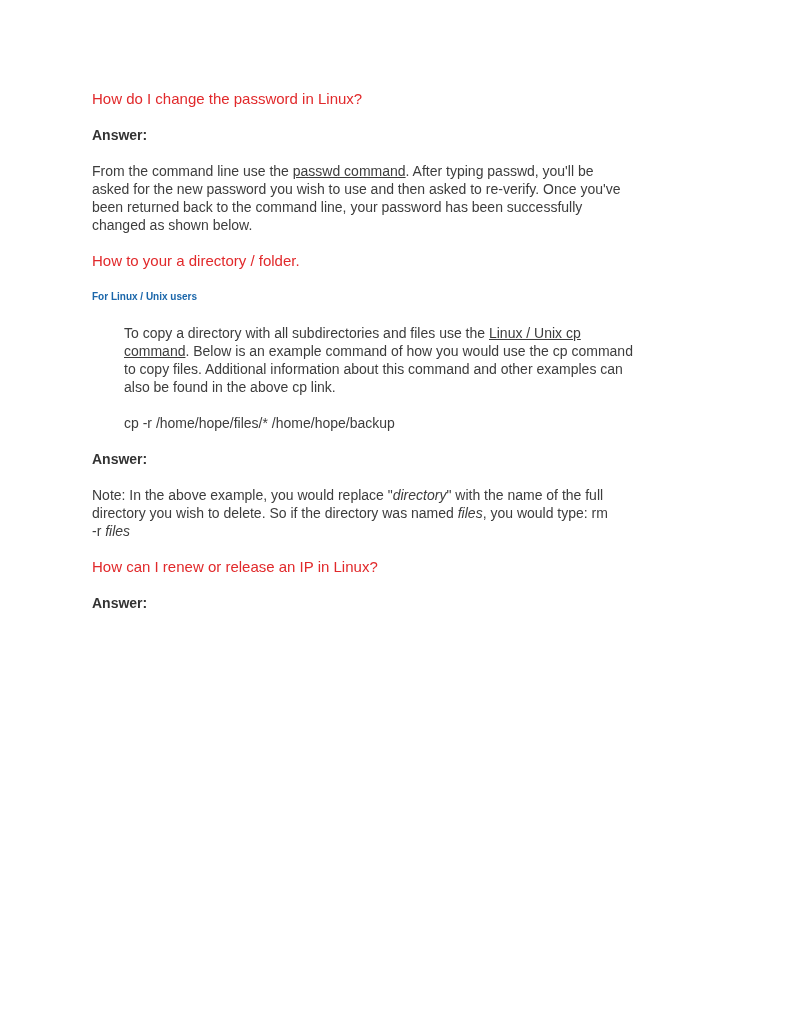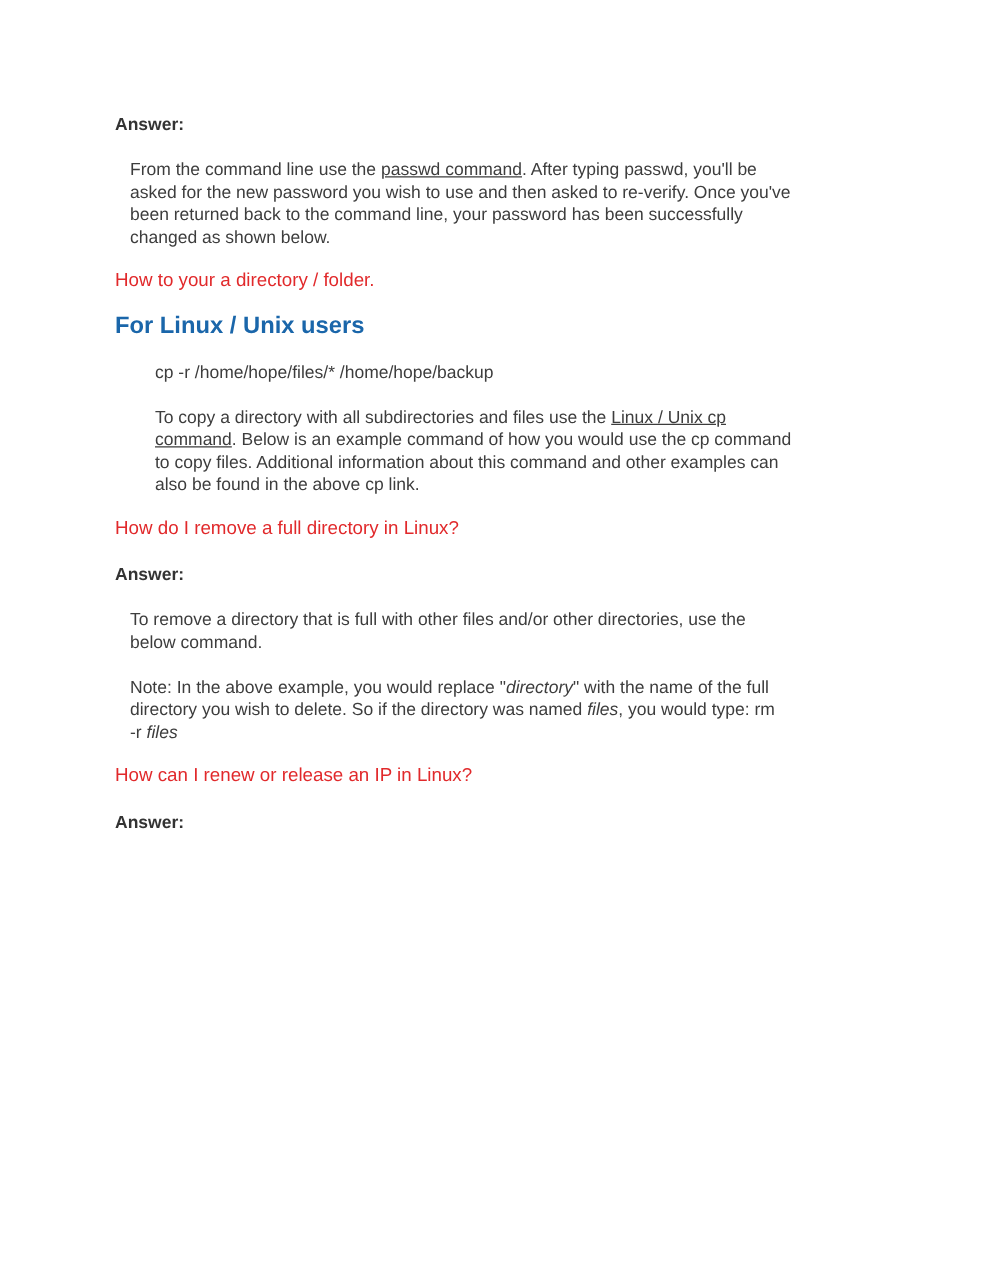--- a/index.html
+++ b/index.html
@@ -25,75 +25,73 @@
     color: var(--body-text, #3d3d3d);
   }
   .q {
     font-size: 15px;
     font-weight: normal;
     line-height: 18px;
     color: var(--question-red, #e1292b);
     margin: 0 0 18px 0;
   }
   .sub {
-    font-size: 19px;
+    font-size: 10px;
     font-weight: bold;
     line-height: 18px;
     color: var(--subheading-blue, #1a66aa);
     margin: 0 0 18px 0;
   }
   .answer {
     font-weight: bold;
     color: var(--answer-label, #333333);
     margin: 0 0 18px 0;
   }
   .para {
-    margin: 0 0 18px 12px;
+    margin: 0 0 18px 0;
     white-space: pre-line;
   }
   .indent { margin-left: 32px; }
   .link {
     color: inherit;
     text-decoration: underline;
     cursor: pointer;
   }
   em { font-style: italic; }
 </style>
 </head>
 <body>
 
 <div class="doc">
 
+  <h3 class="q">How do I change the password in Linux?</h3>
 
   <p class="answer">Answer:</p>
 
   <p class="para"><span>From the command line use the </span><a class="link">passwd command</a><span>. After typing passwd, you'll be
 asked for the new password you wish to use and then asked to re-verify. Once you've
 been returned back to the command line, your password has been successfully
 changed as shown below.</span></p>
 
 
   <h3 class="q">How to your a directory / folder.</h3>
 
   <h3 class="sub">For Linux / Unix users</h3>
 
-  <p class="para indent">cp -r /home/hope/files/* /home/hope/backup</p>
-
   <p class="para indent"><span>To copy a directory with all subdirectories and files use the </span><a class="link">Linux / Unix cp
 command</a><span>. Below is an example command of how you would use the cp command
 to copy files. Additional information about this command and other examples can
 also be found in the above cp link.</span></p>
 
+  <p class="para indent">cp -r /home/hope/files/* /home/hope/backup</p>
 
-  <h3 class="q">How do I remove a full directory in Linux?</h3>
+
 
   <p class="answer">Answer:</p>
 
-  <p class="para">To remove a directory that is full with other files and/or other directories, use the
-below command.</p>
 
 
   <p class="para"><span>Note: In the above example, you would replace "</span><em>directory</em><span>" with the name of the full
 directory you wish to delete. So if the directory was named </span><em>files</em><span>, you would type: rm
 -r </span><em>files</em></p>
 
   <h3 class="q">How can I renew or release an IP in Linux?</h3>
 
   <p class="answer">Answer:</p>
 

